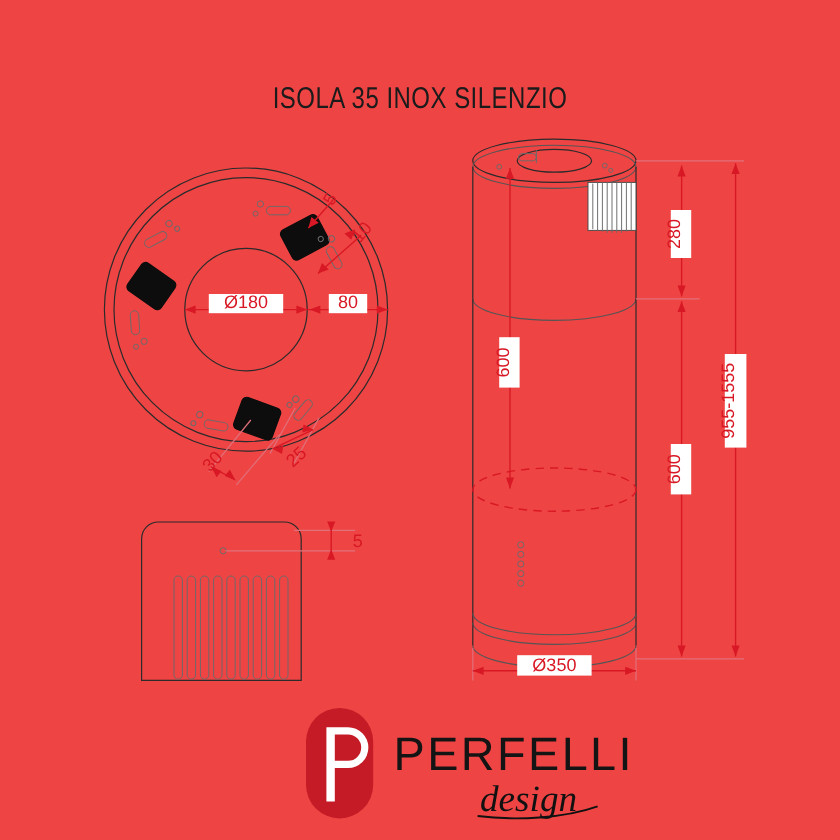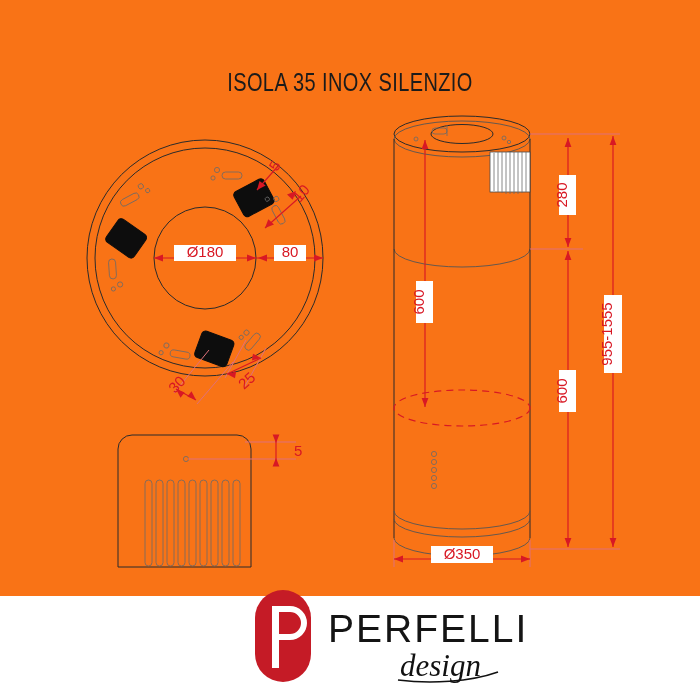--- a/index.html
+++ b/index.html
@@ -1,18 +1,18 @@
 <!DOCTYPE html>
 <html><head>
 <meta charset="utf-8">
 <style>
   html,body{margin:0;padding:0;background:#ffffff;}
   body{width:700px;height:700px;overflow:hidden;
        font-family:"Liberation Sans",sans-serif;}
-  #stage{position:relative;width:700px;height:596px;background:#f97316;}
+  #stage{position:relative;width:700px;height:700px;background:#ef4444;}
   #title{
     position:absolute;left:0;top:68px;width:700px;text-align:center;
     font-family:"Liberation Sans",sans-serif;
     font-size:25px;font-weight:400;letter-spacing:0.5px;
     color:#1b1b1b;transform:scaleX(0.80);transform-origin:50% 50%;
     white-space:nowrap;
   }
   svg{position:absolute;left:0;top:0;}
   .ln{fill:none;stroke:#2b2b2b;stroke-width:1;}
   .ln2{fill:none;stroke:#555;stroke-width:0.9;}

